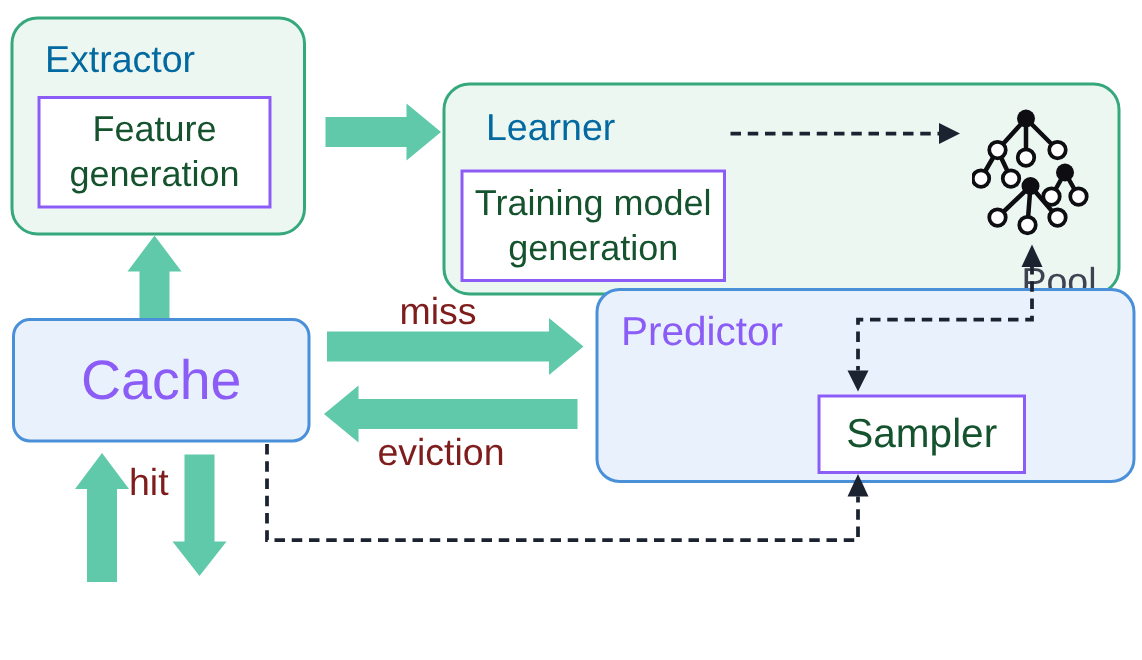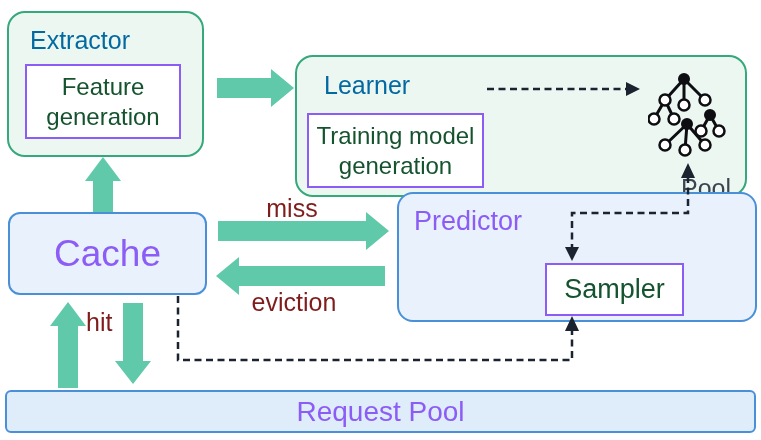--- a/index.html
+++ b/index.html
@@ -86,23 +86,20 @@
     <span class="blue-title" style="font-size:37px;">Cache</span>
   </div>
 
   <div class="abs blue-box" style="left:397px;top:192px;width:360px;height:130px;border-radius:16px;">
     <div class="abs blue-title" style="left:15px;top:12px;font-size:27px;">Predictor</div>
     <div class="abs orange-box" style="left:105px;top:69px;width:139px;height:53px;font-size:27px;margin-left:41px;">
       <span>Sampler</span>
     </div>
   </div>
 
-  <div class="abs blue-box flex-center" style="left:5px;top:390px;width:751px;height:43px;border-radius:6px;background:#dfecfa;">
-    <span class="blue-title" style="font-size:28px;">Request Pool</span>
-  </div>
 
   <div class="abs black-label" style="left:256px;top:194px;width:72px;text-align:center;">miss</div>
   <div class="abs black-label" style="left:244px;top:288px;width:100px;text-align:center;">eviction</div>
   <div class="abs black-label" style="left:86px;top:308px;">hit</div>
 
   <svg id="arrow-overlay" width="761" height="440" viewBox="0 0 761 440">
 
     <g fill="#5fc9a9">
       <polygon points="217,78 271,78 271,69 294,88 271,107 271,98 217,98"></polygon>
       <polygon points="93,212 93,181 85,181 103,157 121,181 113,181 113,212"></polygon>

